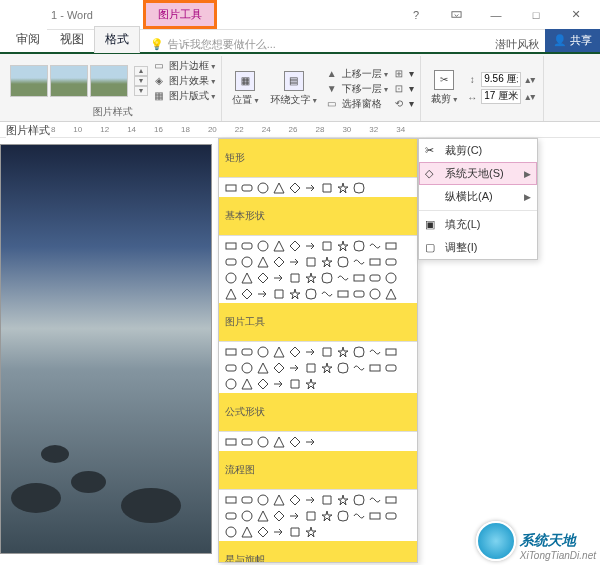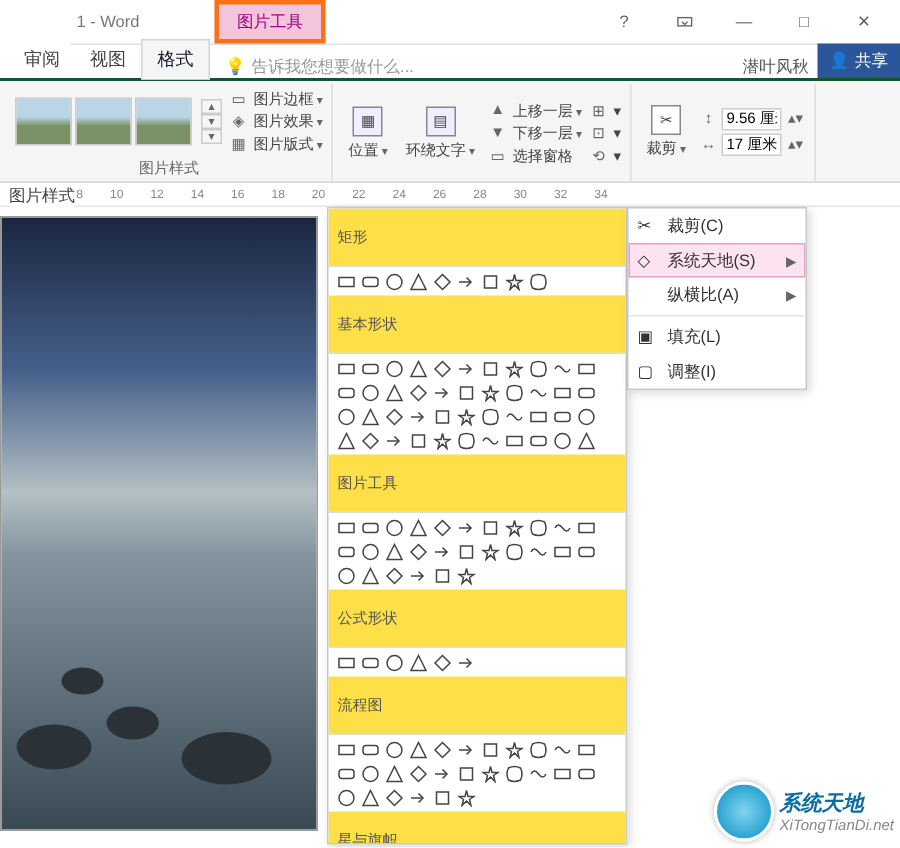--- a/index.html
+++ b/index.html
@@ -55,21 +55,21 @@
 .shape-panel .sh { width: 15px; height: 15px; display: flex; align-items: center; justify-content: center; color: #444; font-size: 11px; cursor: default; }
 .shape-panel .sh svg { width: 12px; height: 12px; stroke: #444; fill: none; stroke-width: 1; }
 
 .crop-menu { position: absolute; left: 418px; top: 0px; width: 120px; background: #fff; border: 1px solid #c8c8c8; box-shadow: 2px 2px 6px rgba(0,0,0,0.15); font-size: 11px; }
 .crop-menu .mi { padding: 4px 6px; display: flex; align-items: center; gap: 6px; color: #333; }
 .crop-menu .mi.hover { background: #fce3ef; border: 1px solid #e1a5c8; padding: 3px 5px; }
 .crop-menu .sep { height: 1px; background: #e4e4e4; margin: 2px 0; }
 .crop-menu .arr { margin-left: auto; color: #666; font-size: 9px; }
 .crop-menu .ico { width: 14px; height: 14px; display: inline-flex; }
 
-.watermark { position: absolute; right: 4px; bottom: 4px; display: flex; align-items: center; gap: 4px; }
+.watermark { position: absolute; right: 4px; bottom: 4px; display: flex; align-items: flex-end; gap: 4px; }
 .watermark .globe { width: 40px; height: 40px; border-radius: 50%; background: radial-gradient(#7fd4f0, #0a8fc4); border: 2px solid #fff; box-shadow: 0 0 4px rgba(0,0,0,0.3); }
 .watermark .txt { font-size: 14px; font-weight: bold; color: #0a6e9c; font-style: italic; }
 .watermark .sub { font-size: 10px; color: #888; font-style: italic; }
 
 .down::after { content: " ▾"; font-size: 8px; color: #666; }
 </style>
 </head>
 <body>
 
 <div class="titlebar">

